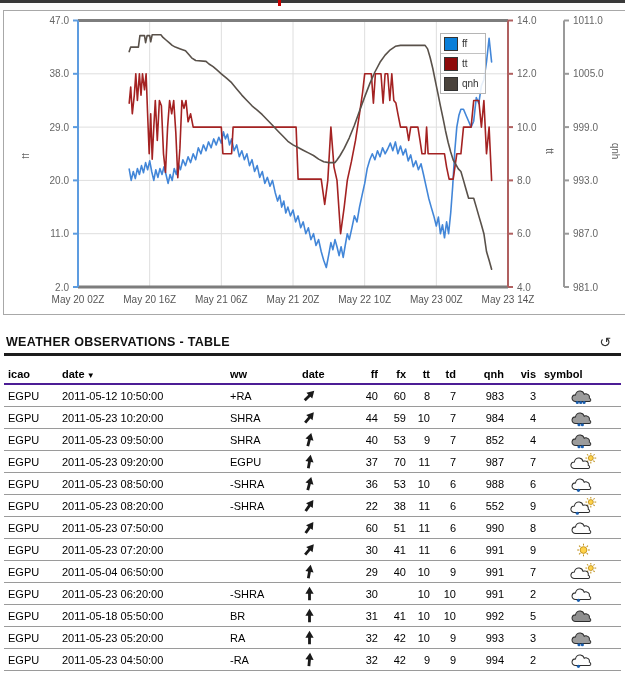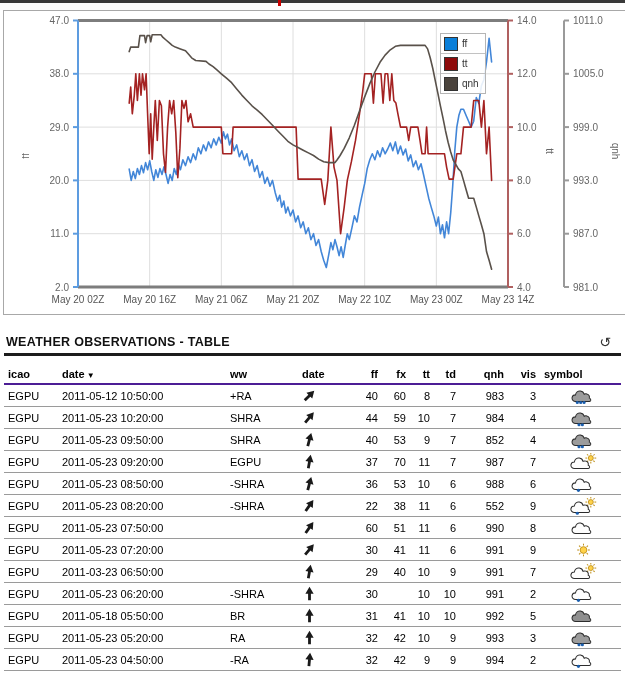--- a/index.html
+++ b/index.html
@@ -339,21 +339,21 @@
               <line x1="12" y1="12" x2="12" y2="13.6" stroke="#c09018" stroke-width="0.9"></line>
               <line x1="9.17157287525381" y1="10.82842712474619" x2="8.040202025355335" y2="11.959797974644665" stroke="#c09018" stroke-width="0.9"></line>
               <line x1="8" y1="8" x2="6.4" y2="8" stroke="#c09018" stroke-width="0.9"></line>
               <line x1="9.171572875253808" y1="5.17157287525381" x2="8.040202025355333" y2="4.040202025355335" stroke="#c09018" stroke-width="0.9"></line>
               <line x1="12" y1="4" x2="11.999999999999998" y2="2.4000000000000004" stroke="#c09018" stroke-width="0.9"></line>
               <line x1="14.82842712474619" y1="5.171572875253809" x2="15.959797974644665" y2="4.040202025355333" stroke="#c09018" stroke-width="0.9"></line>
             </svg></td>
         </tr>
         <tr>
           <td class="al">EGPU</td>
-          <td class="al">2011-03-23 06:50:00</td>
+          <td class="al">2011-05-04 06:50:00</td>
           <td class="ac"></td>
           <td class="ac"><svg class="arrow-svg" width="15" height="15" viewBox="0 0 16 16">
               <g transform="rotate(10 8 8)">
                 <path d="M8 0.8 L12.4 8.2 L9.5 8.2 L9.5 15.2 L6.5 15.2 L6.5 8.2 L3.6 8.2 Z" fill="#1a1a1a"></path>
               </g>
             </svg></td>
           <td class="ar">29</td>
           <td class="ar">40</td>
           <td class="ar">10</td>
           <td class="ar">9</td>

